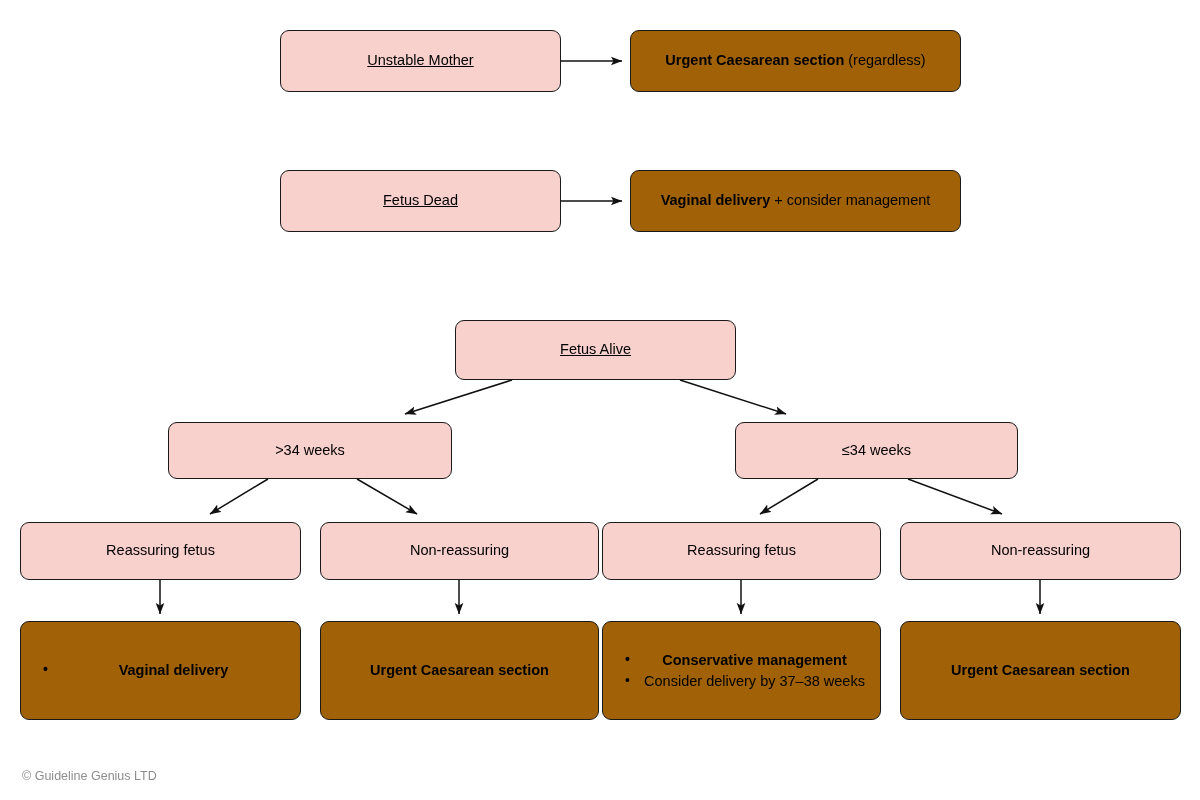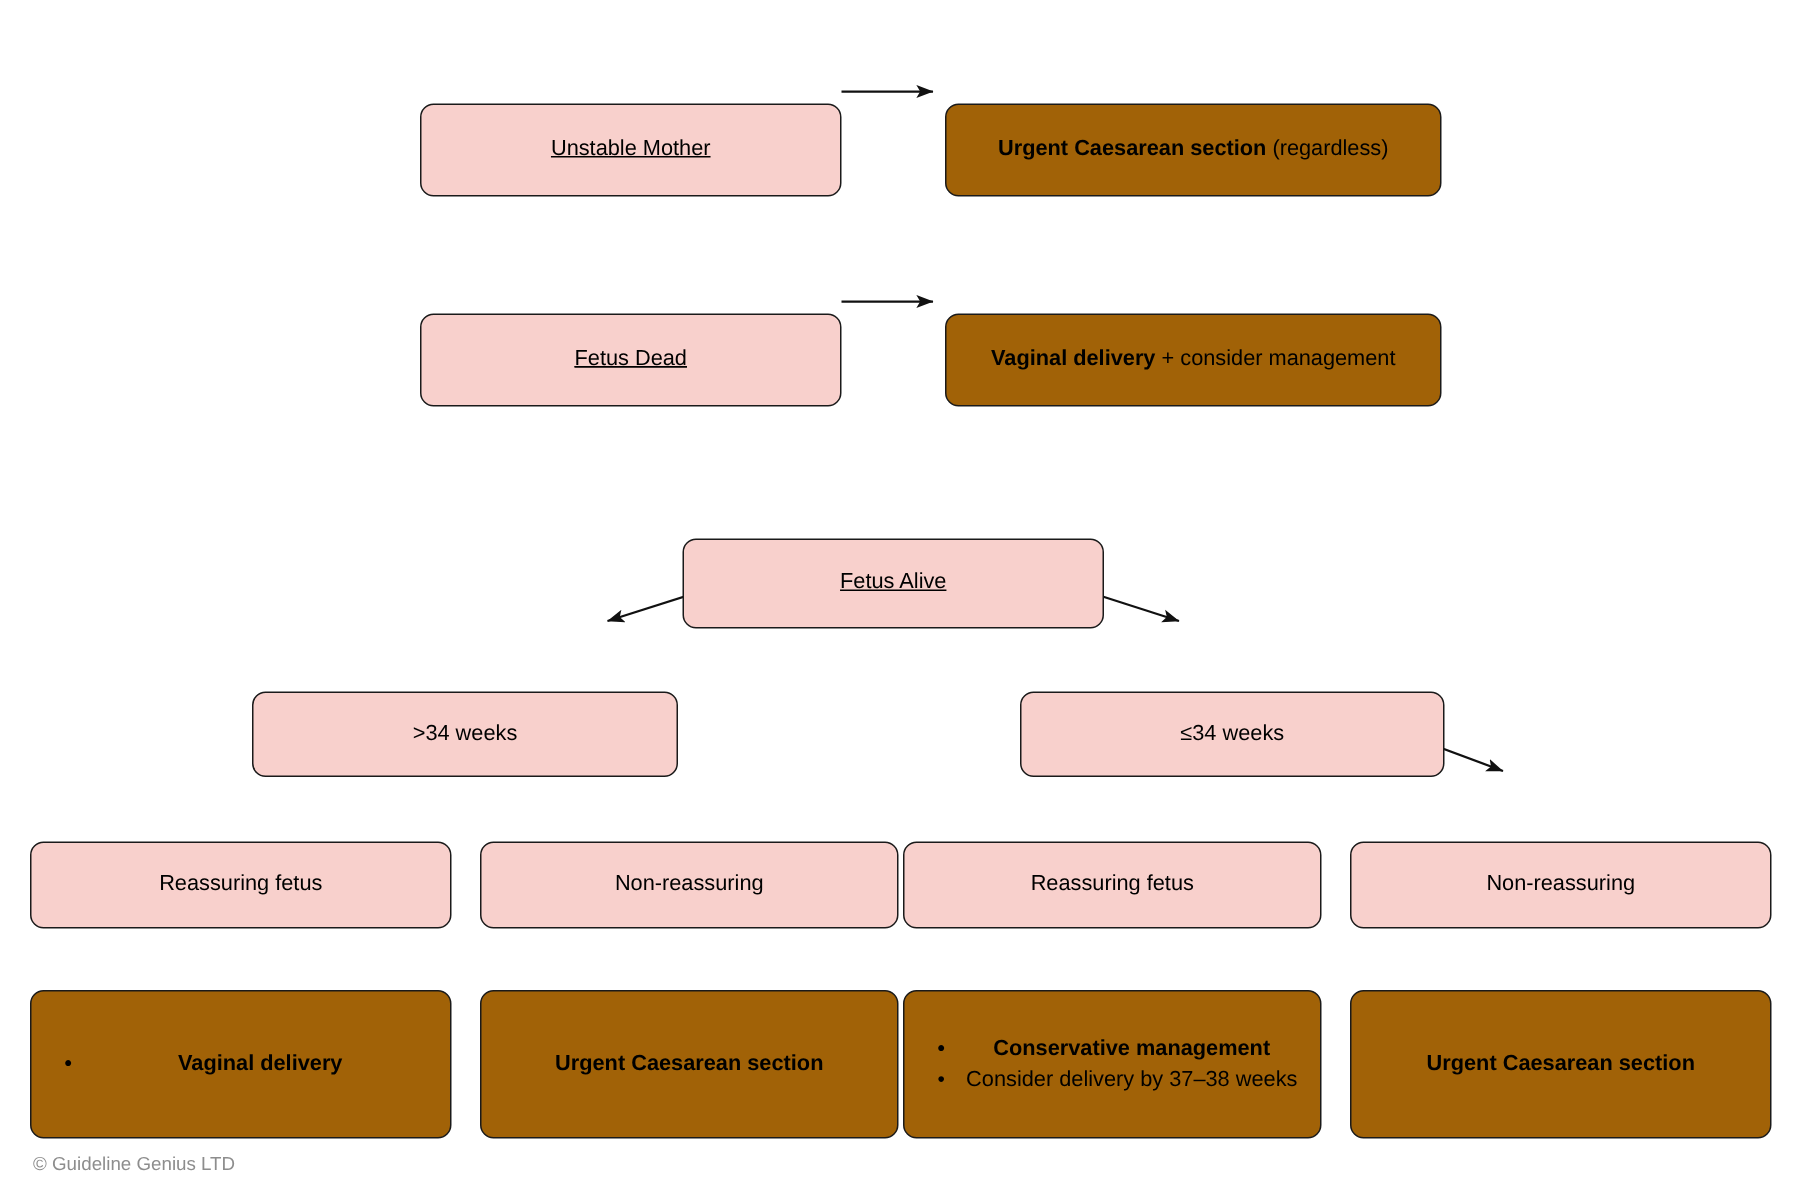--- a/index.html
+++ b/index.html
@@ -31,21 +31,20 @@
     box-sizing: border-box;
     border: 1.4px solid #1a1a1a;
     border-radius: 9px;
     display: flex;
     align-items: center;
     justify-content: center;
     text-align: center;
     font-size: 14.5px;
     line-height: 1.35;
     padding: 4px 14px;
-    margin-top: 39px;
   }
   .node.pink {
     background: #f8d0cc;
   }
   .node.blue {
     background: #a16207;
   }
   .node .label { display: block; }
   .u { text-decoration: underline; }
   .b { font-weight: bold; }
@@ -114,37 +113,37 @@
   </svg>
 
   <div class="node pink" style="left:280px; top:30px; width:281px; height:62px;">
     <span class="label u">Unstable Mother</span>
   </div>
 
   <div class="node blue" style="left:630px; top:30px; width:331px; height:62px;">
     <span class="label"><span class="b">Urgent Caesarean section</span><span> (regardless)</span></span>
   </div>
 
-  <div class="node pink" style="left:280px; top:170px; width:281px; height:62px;text-decoration:underline;">
+  <div class="node pink" style="left:280px; top:170px; width:281px; height:62px;">
     <span class="label u">Fetus Dead</span>
   </div>
 
   <div class="node blue" style="left:630px; top:170px; width:331px; height:62px;">
     <span class="label"><span class="b">Vaginal delivery</span><span> + consider management</span></span>
   </div>
 
   <div class="node pink" style="left:455px; top:320px; width:281px; height:60px;">
     <span class="label u">Fetus Alive</span>
   </div>
 
   <div class="node pink" style="left:168px; top:422px; width:284px; height:57px;">
     <span class="label">&gt;34 weeks</span>
   </div>
 
-  <div class="node pink" style="left:680px; top:422px; width:283px; height:57px;">
+  <div class="node pink" style="left:735px; top:422px; width:283px; height:57px;">
     <span class="label">≤34 weeks</span>
   </div>
 
   <div class="node pink" style="left:20px; top:522px; width:281px; height:58px;">
     <span class="label">Reassuring fetus</span>
   </div>
 
   <div class="node pink" style="left:320px; top:522px; width:279px; height:58px;">
     <span class="label">Non-reassuring</span>
   </div>

